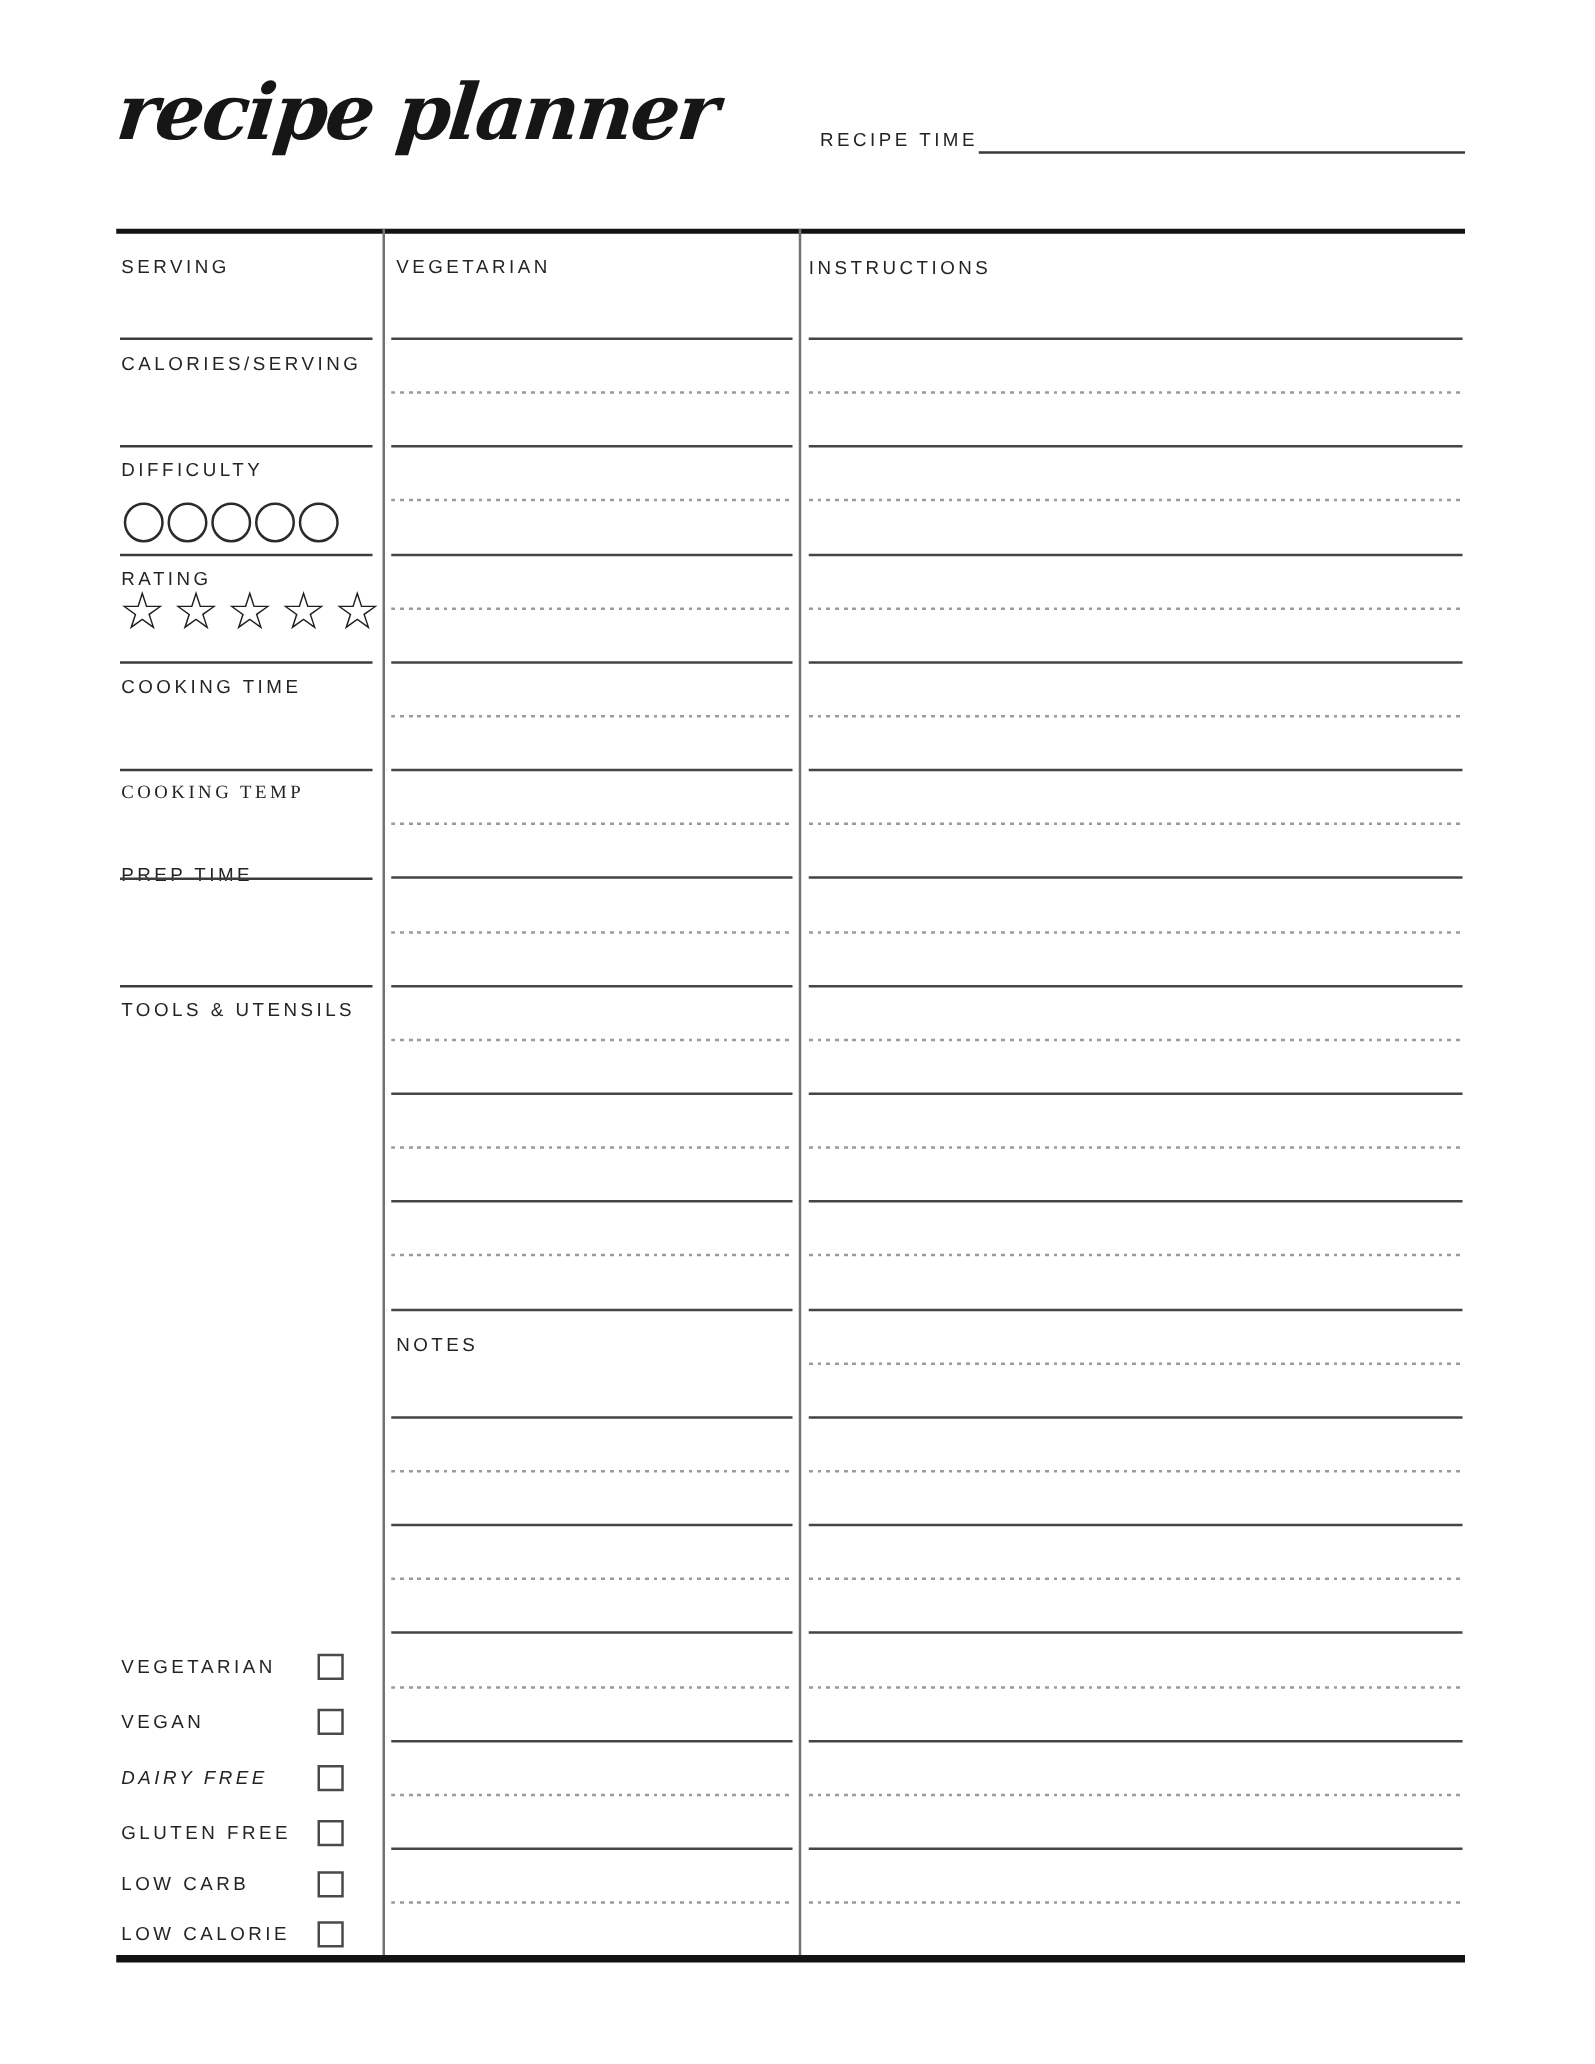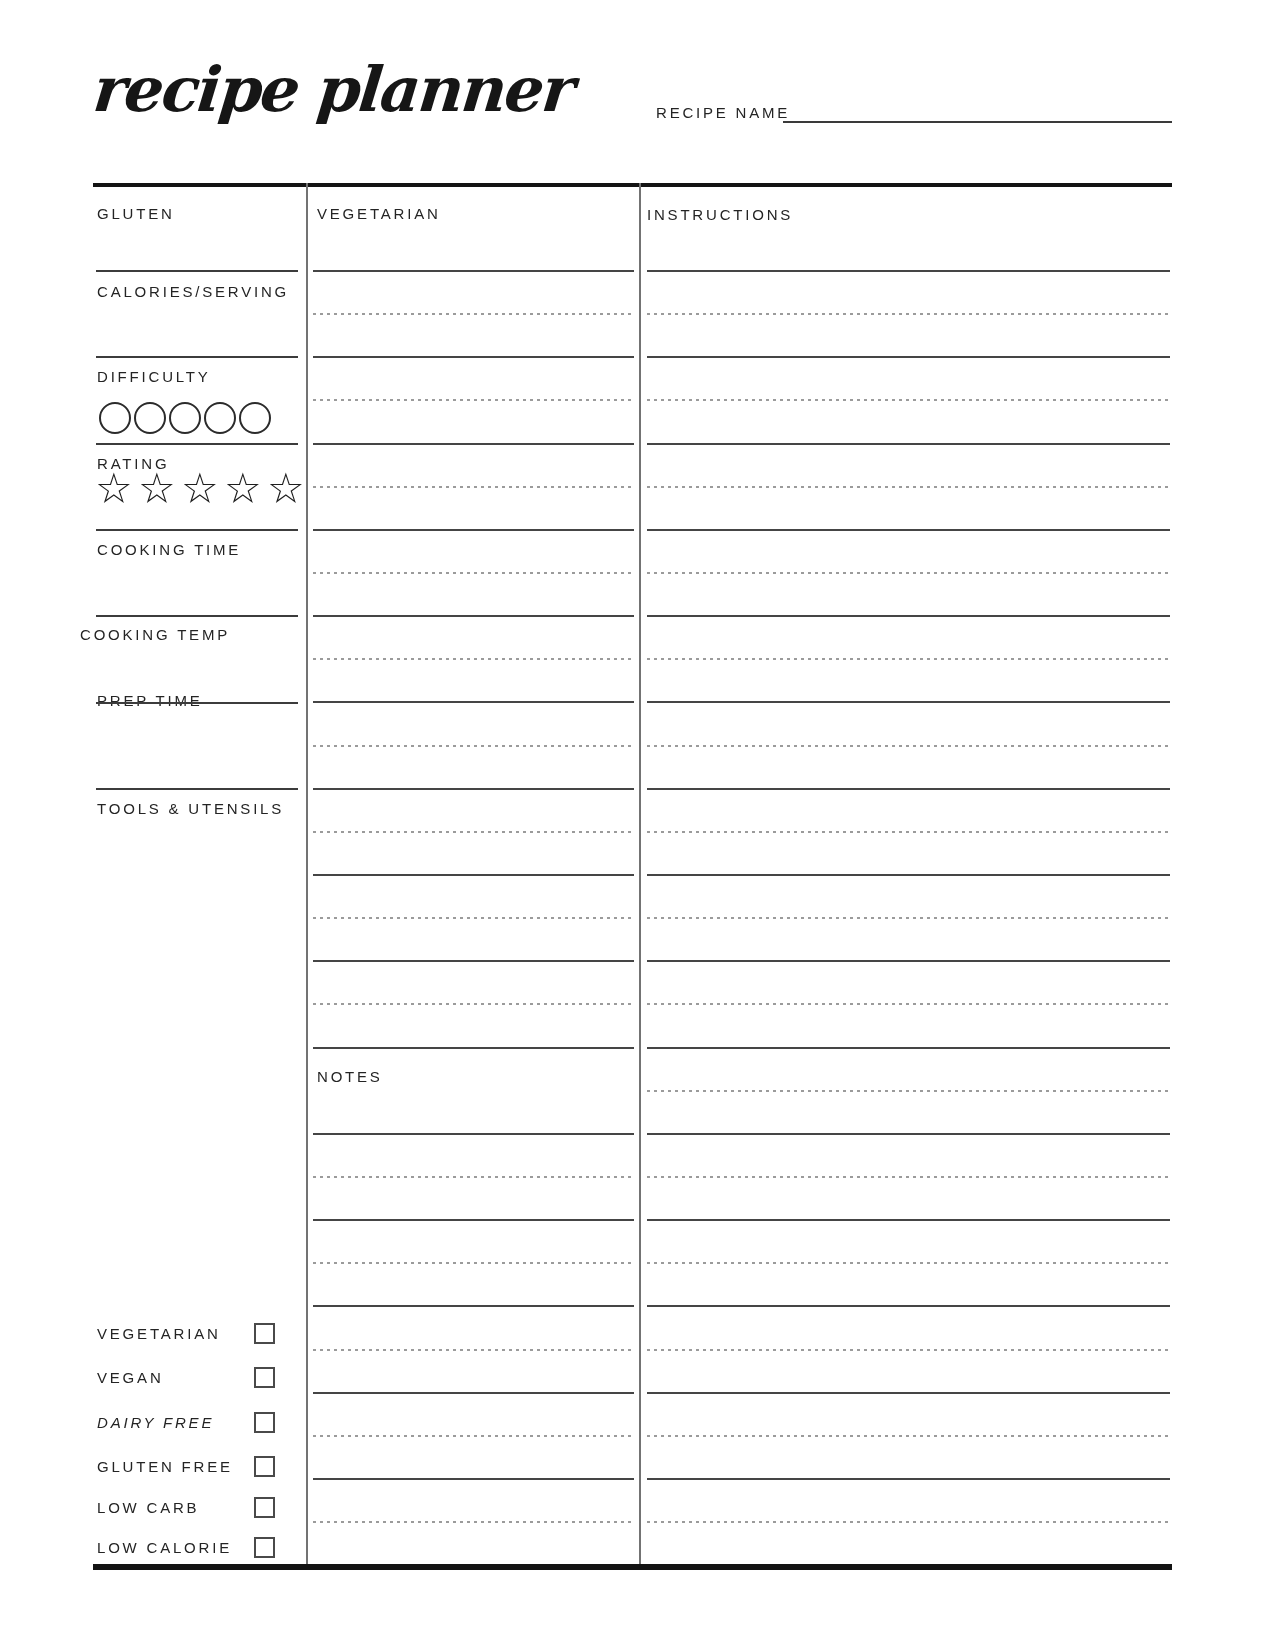--- a/index.html
+++ b/index.html
@@ -50,34 +50,34 @@
   }
   .checkbox{width:17px;height:17px;border:2px solid #4a4a4a;background:#fff;flex:0 0 auto;}
   .namefield{position:absolute;left:783px;top:121px;width:389px;height:2px;background:#3a3a3a;}
 </style>
 </head>
 <body>
 
 <div class="page">
 
   <div class="title">recipe planner</div>
-  <div class="lbl" style="left:656px;top:104px;">RECIPE NAME</div>
+  <div class="lbl" style="left:656px;top:104px;">RECIPE TIME</div>
   <div class="namefield"></div>
 
   <div class="border-heavy" style="left:93px;top:183px;width:1079px;height:4px;"></div>
   <div class="border-heavy" style="left:93px;top:1564px;width:1079px;height:6px;"></div>
   <div class="vline" style="left:306px;top:183px;height:1381px;"></div>
   <div class="vline" style="left:639px;top:183px;height:1381px;"></div>
 
-  <div class="lbl" style="left:97px;top:205px;">GLUTEN</div>
+  <div class="lbl" style="left:97px;top:205px;">SERVING</div>
   <div class="lbl" style="left:97px;top:283px;">CALORIES/SERVING</div>
   <div class="lbl" style="left:97px;top:368px;">DIFFICULTY</div>
   <div class="lbl" style="left:97px;top:455px;">RATING</div>
   <div class="lbl" style="left:97px;top:541px;">COOKING TIME</div>
-  <div class="lbl" style="left:80px;top:626px;">COOKING TEMP</div>
+  <div class="lbl" style="left:97px;top:626px;font-family:Liberation Serif, serif;">COOKING TEMP</div>
   <div class="lbl" style="left:97px;top:692px;">PREP TIME</div>
   <div class="lbl" style="left:97px;top:800px;">TOOLS &amp; UTENSILS</div>
 
   <div class="circles">
     <div class="circle"></div>
     <div class="circle"></div>
     <div class="circle"></div>
     <div class="circle"></div>
     <div class="circle"></div>
   </div>

